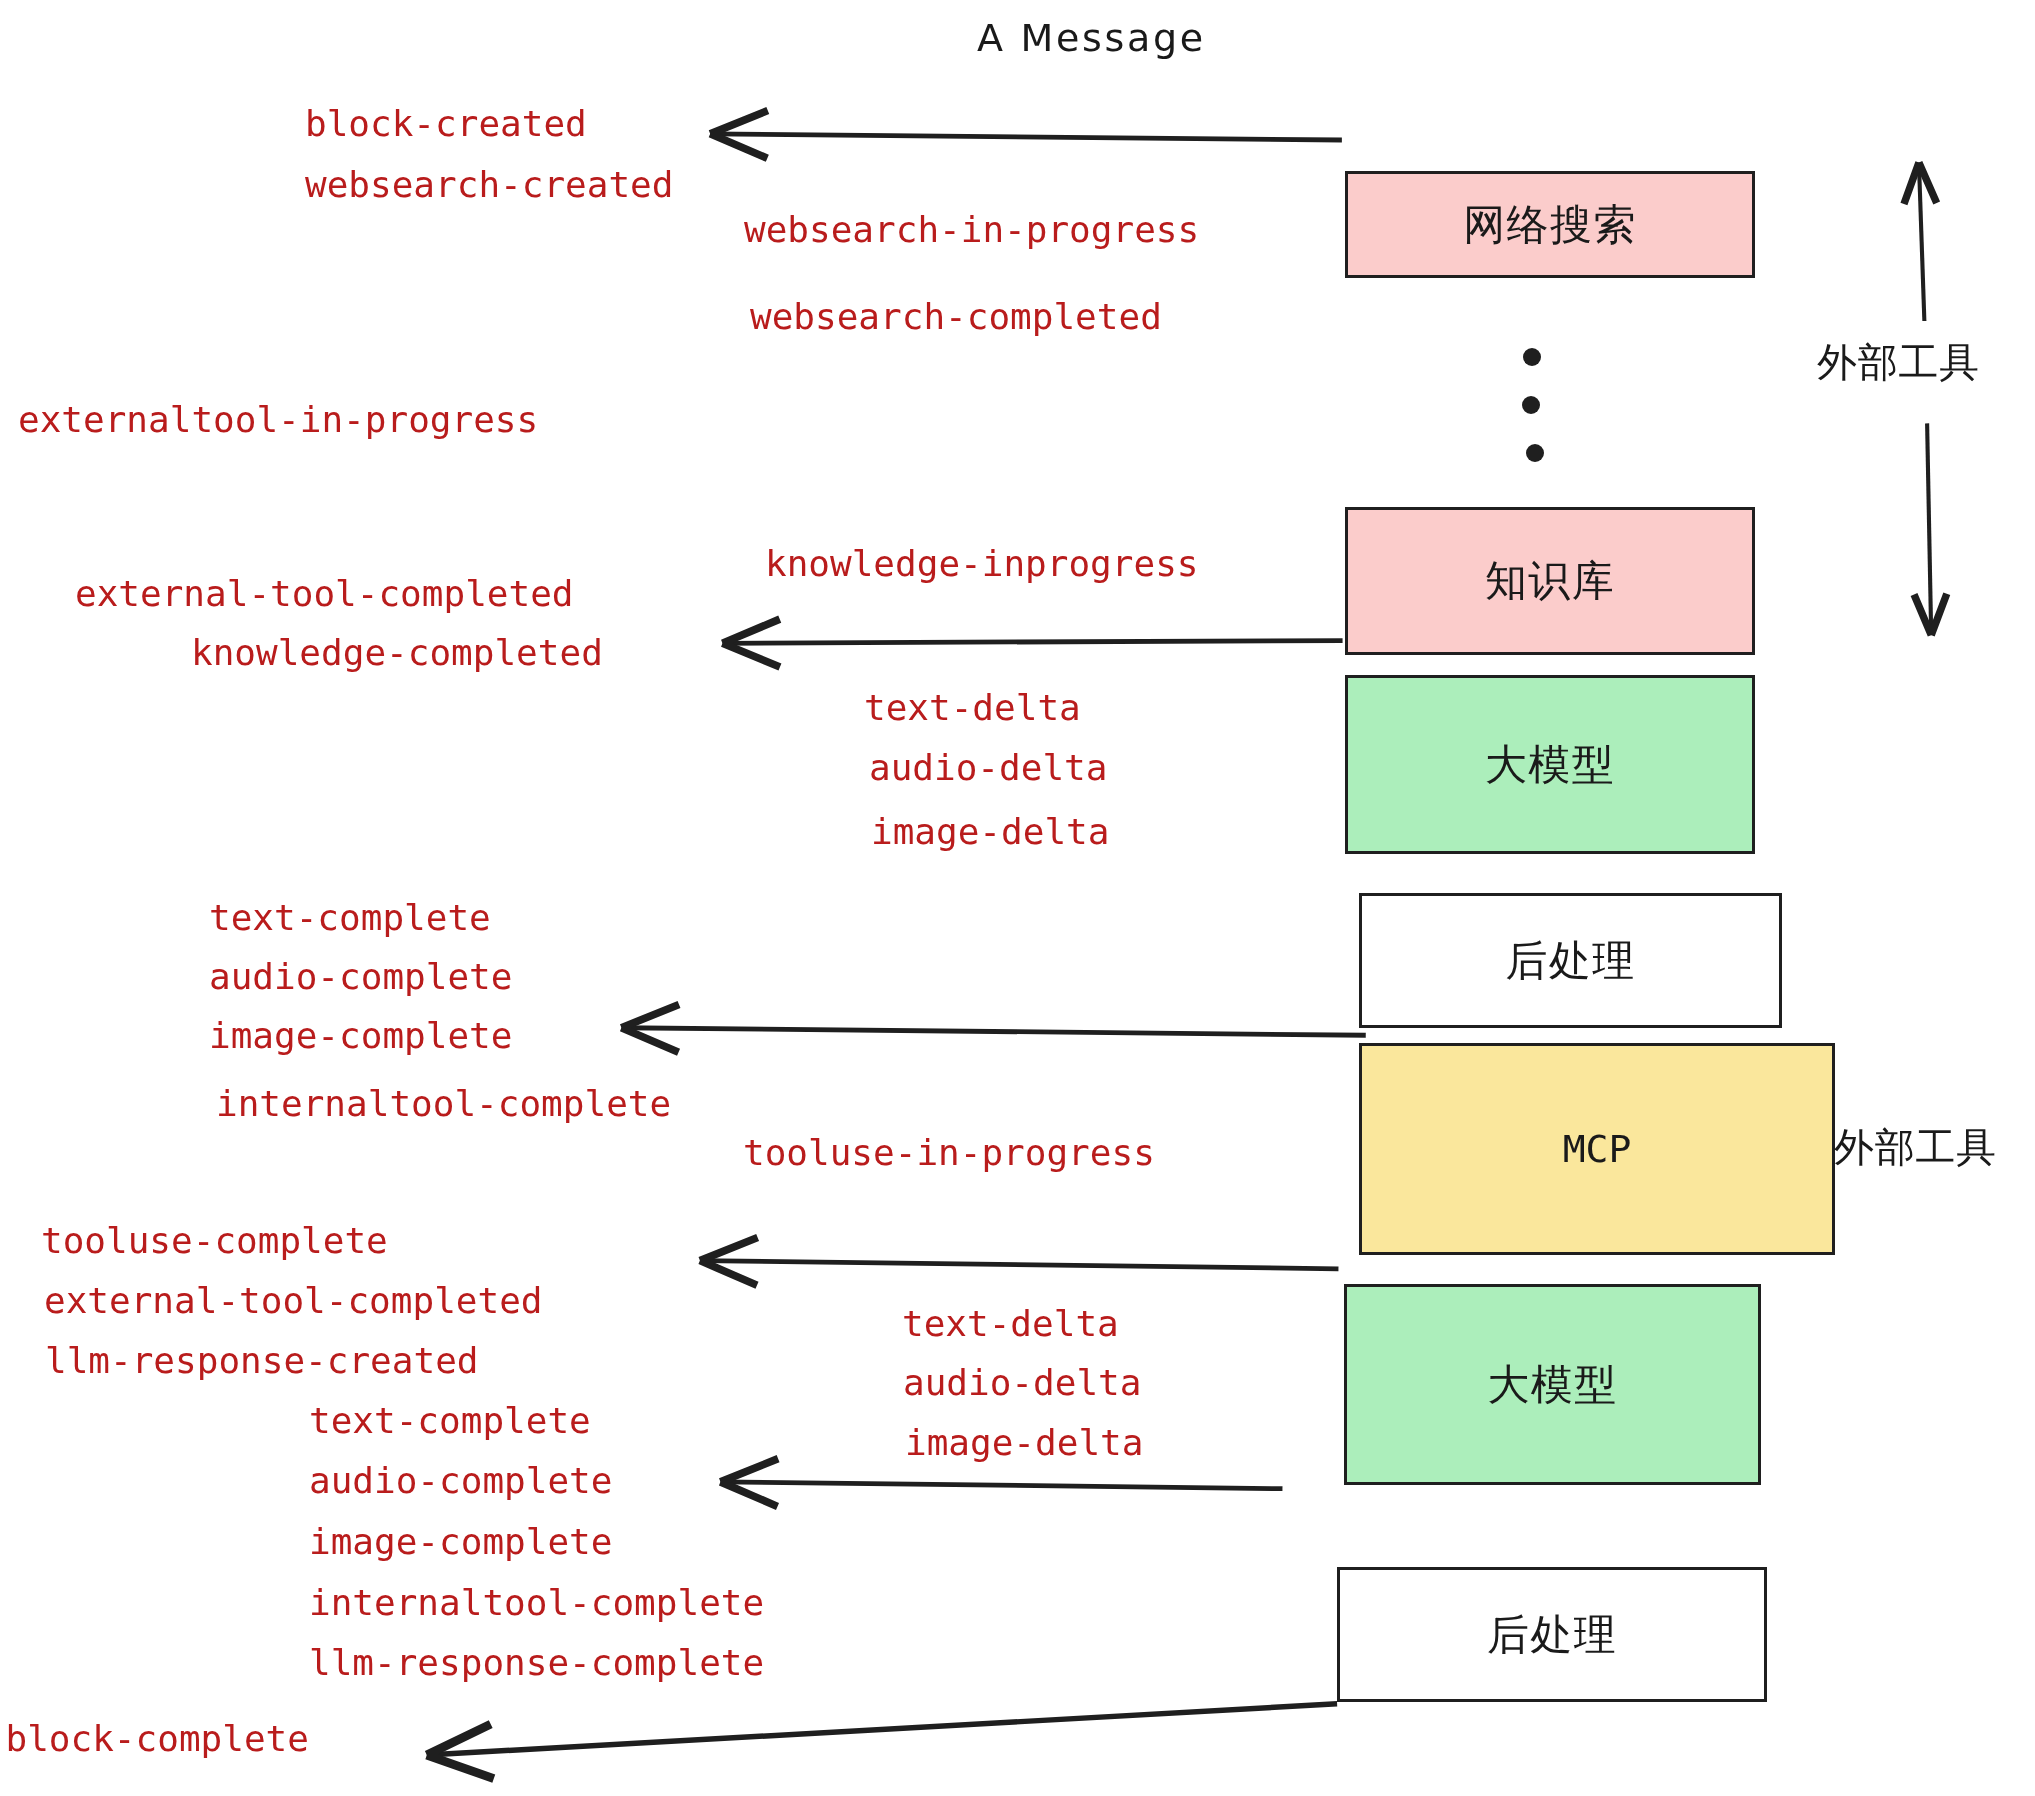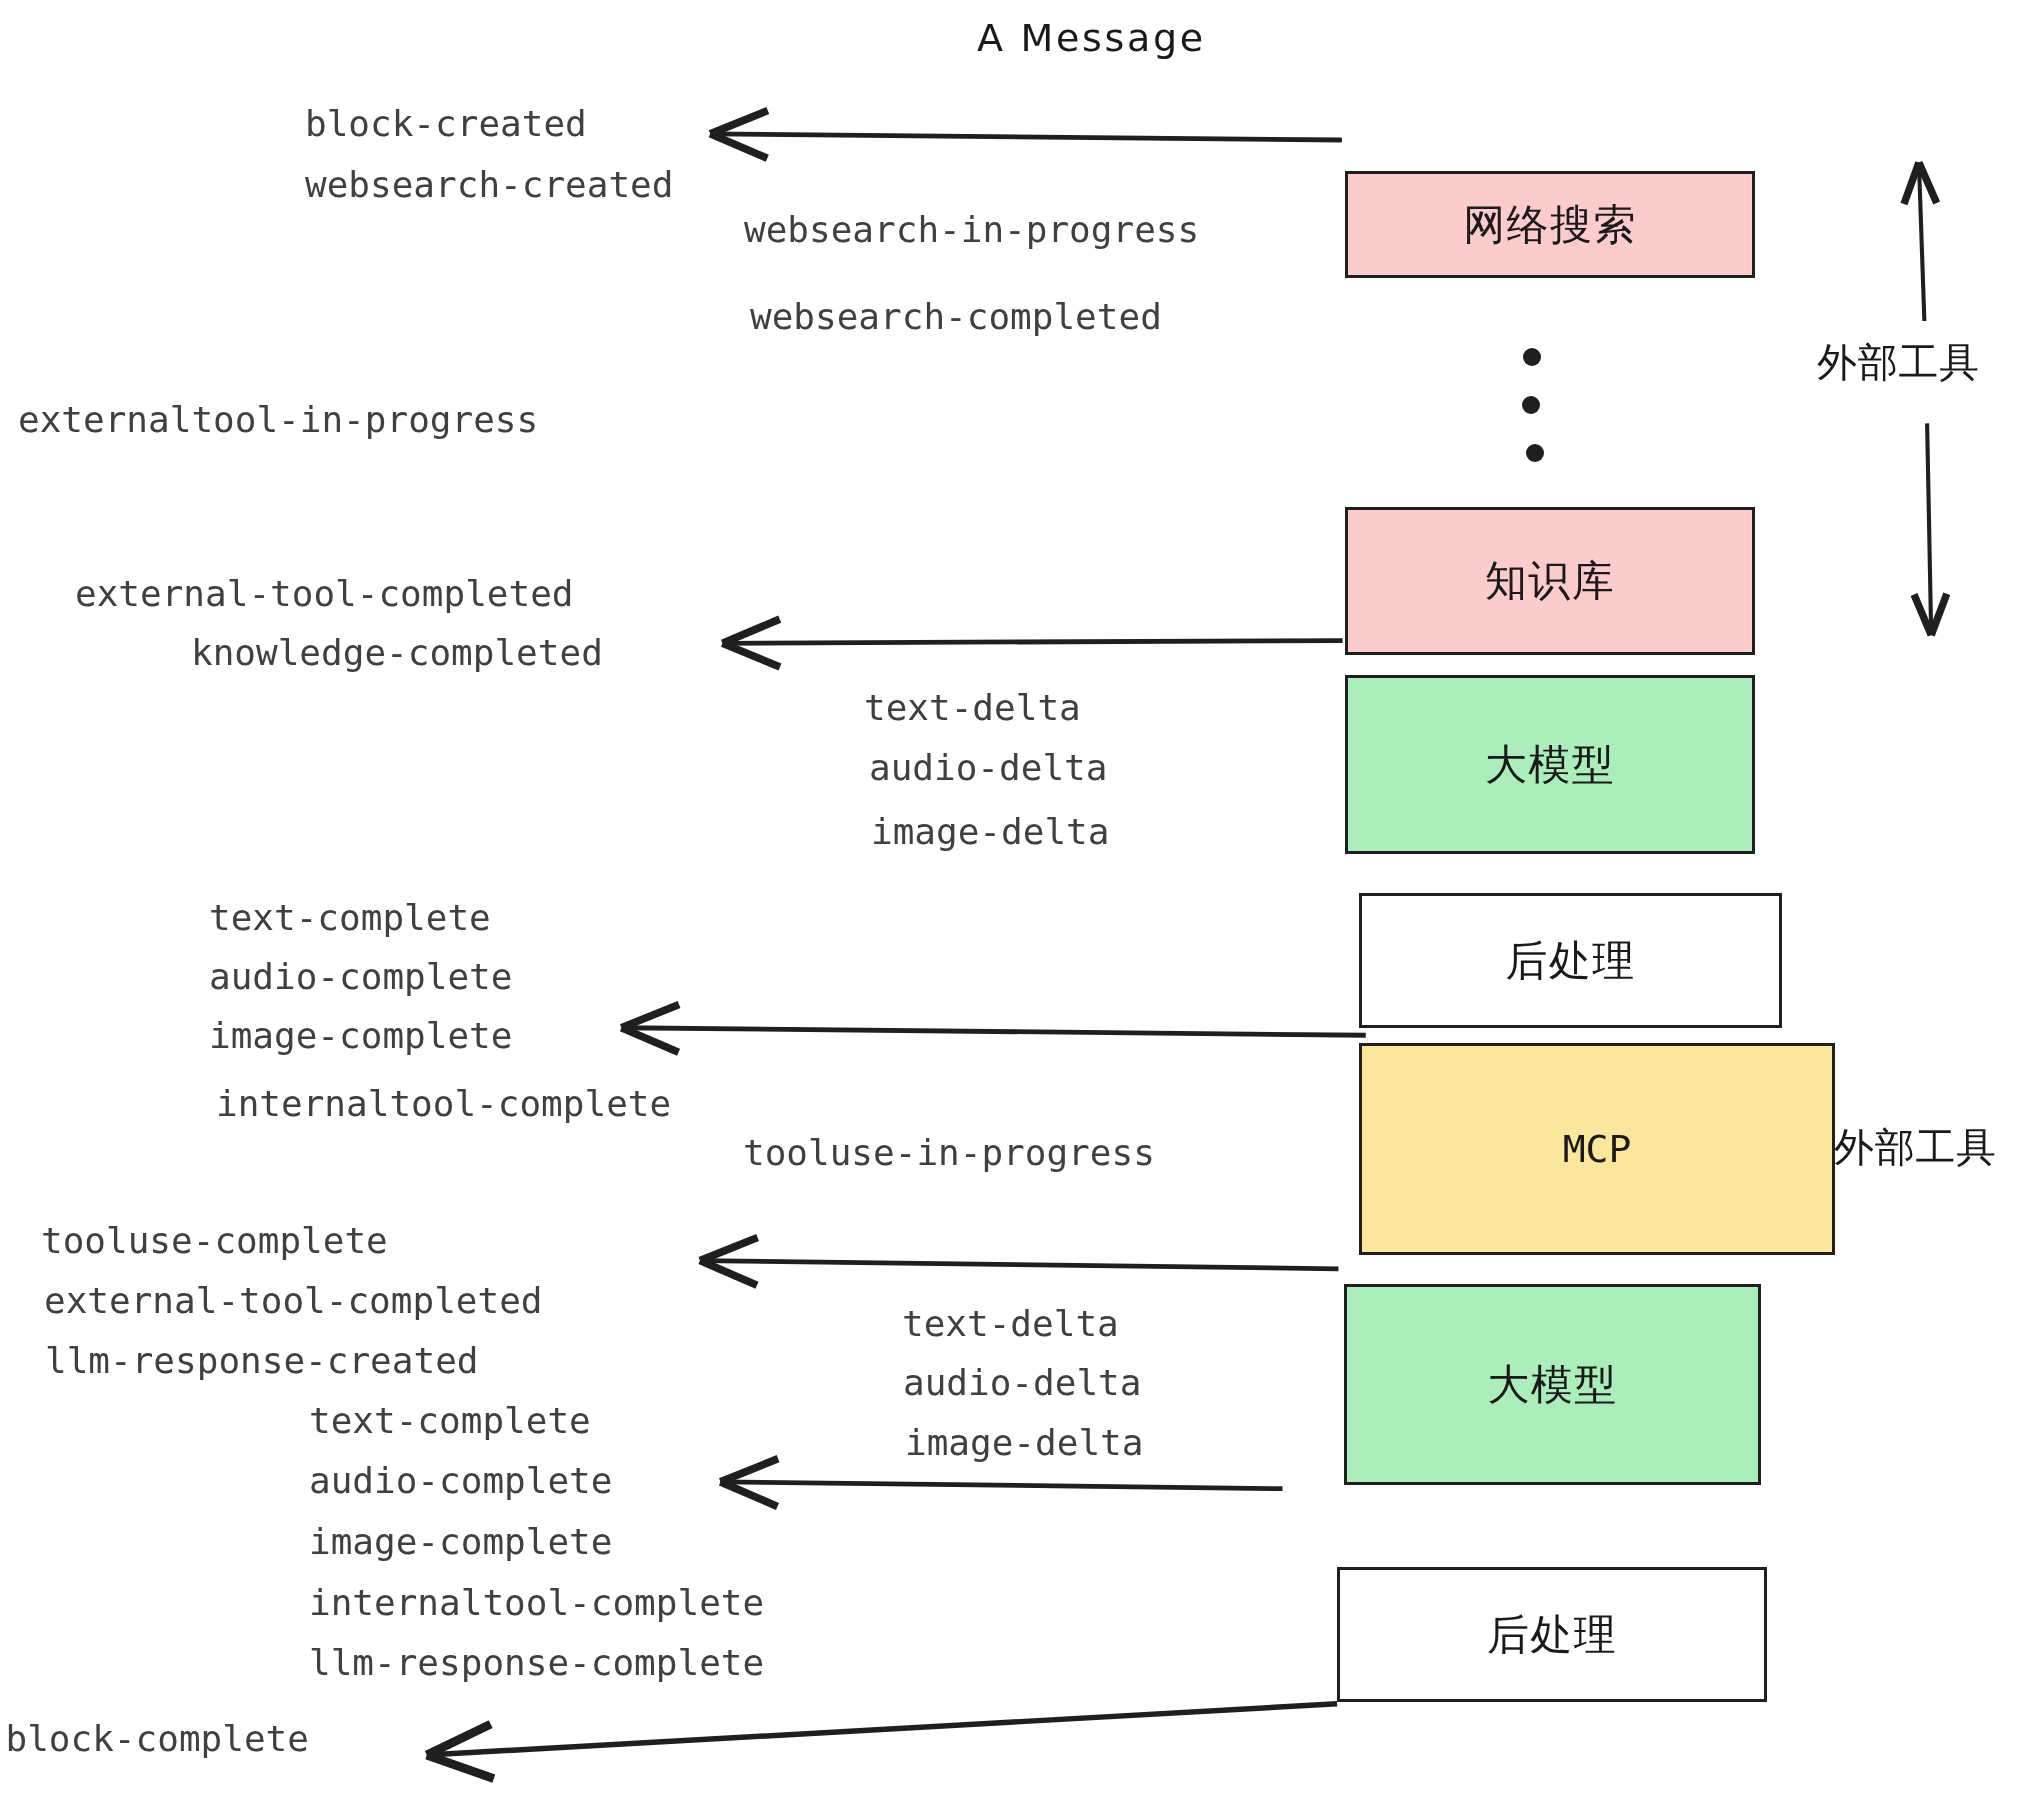--- a/index.html
+++ b/index.html
@@ -3,21 +3,21 @@
 <meta charset="utf-8">
 <style>
   html,body{margin:0;padding:0;background:#ffffff;}
   body{font-family:"DejaVu Sans Mono","Liberation Mono",monospace;}
   #stage{position:relative;width:2035px;height:1796px;background:#ffffff;overflow:hidden;}
 
   .evt{
     position:absolute;
     font-family:"DejaVu Sans Mono","Liberation Mono",monospace;
     font-size:36px;
-    color:#404040;
+    color:#b91c1c;
     white-space:nowrap;
     letter-spacing:0px;
     line-height:1;
   }
   .title{
     position:absolute;
     font-family:"DejaVu Sans","Liberation Sans",sans-serif;
     font-size:38px;
     color:#1a1a1a;
     white-space:nowrap;
@@ -124,20 +124,21 @@
   <div class="dot" style="left:1526px; top:444px;"></div>
 
   <div class="sidelabel" style="left:1817px; top:335px;">外部工具</div>
   <div class="sidelabel" style="left:1834px; top:1120px;">外部工具</div>
 
   <div class="evt" style="left:305px;  top:106px;">block-created</div>
   <div class="evt" style="left:305px;  top:167px;">websearch-created</div>
   <div class="evt" style="left:744px; top:212px;">websearch-in-progress</div>
   <div class="evt" style="left:750px; top:299px;text-align:center;">websearch-completed</div>
   <div class="evt" style="left:18px;   top:402px;">externaltool-in-progress</div>
+  <div class="evt" style="left:765px; top:546px;">knowledge-inprogress</div>
   <div class="evt" style="left:75px; top:576px;">external-tool-completed</div>
   <div class="evt" style="left:191px;  top:635px;">knowledge-completed</div>
   <div class="evt" style="left:864px; top:690px;">text-delta</div>
   <div class="evt" style="left:869px; top:750px;">audio-delta</div>
   <div class="evt" style="left:871px; top:814px;">image-delta</div>
   <div class="evt" style="left:209px;  top:900px;">text-complete</div>
   <div class="evt" style="left:209px;  top:959px;">audio-complete</div>
   <div class="evt" style="left:209px;  top:1018px;">image-complete</div>
   <div class="evt" style="left:216px; top:1086px;">internaltool-complete</div>
   <div class="evt" style="left:743px; top:1135px;">tooluse-in-progress</div>

